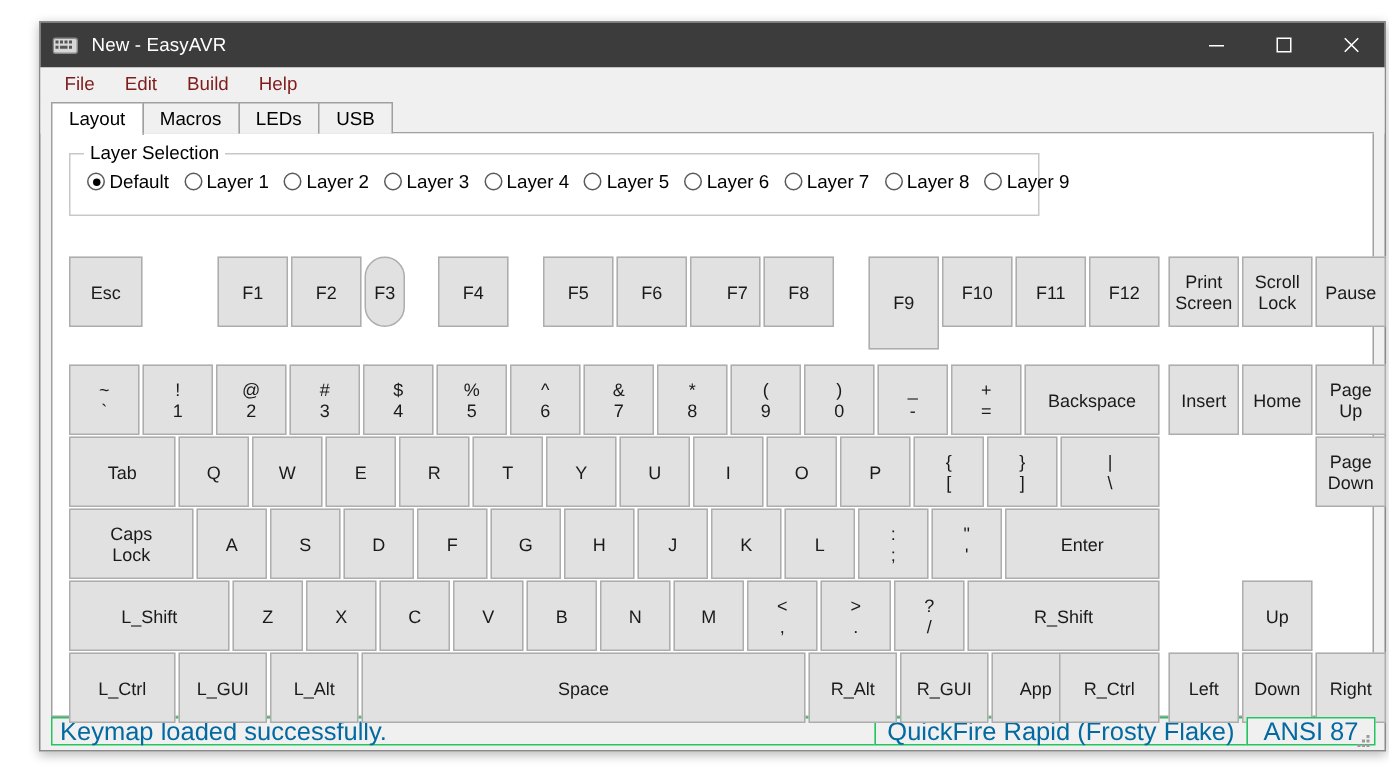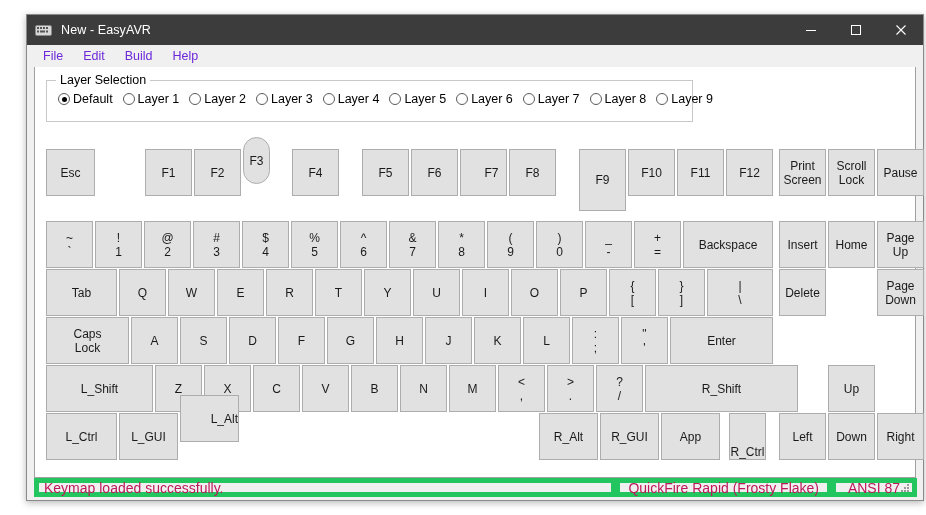--- a/index.html
+++ b/index.html
@@ -63,21 +63,21 @@
   #menu-bar {
     height: 22px;
     background: #f0f0f0;
     display: flex;
     align-items: center;
     padding-left: 8px;
     flex: 0 0 auto;
   }
   .menu-item {
     font-size: 12.5px;
-    color: #6d28d9;
+    color: #7f1d1d;
     padding: 2px 8px 2px 8px;
     margin-right: 4px;
     white-space: nowrap;
   }
   
   #tab-strip {
     height: 22px;
     display: flex;
     align-items: flex-end;
     padding-left: 7px;
@@ -207,26 +207,26 @@
   
   #status-bar {
     height: 22px;
     flex: 0 0 auto;
     display: flex;
     align-items: stretch;
     padding: 0 7px 3px 7px;
     box-sizing: border-box;
   }
   .status-pane {
-    border: 5px solid #22c55e;
+    border: 1px solid #22c55e;
     background: #f0f0f0;
     display: flex;
     align-items: center;
-    font-size: 14px;
-    color: #be185d;
+    font-size: 17px;
+    color: #0369a1;
     padding: 0 5px;
     box-sizing: border-box;
     white-space: nowrap;
     margin-right: -1px;
   }
   #status-message { flex: 1 1 auto; }
   #status-keyboard { flex: 0 0 auto; justify-content: center; padding: 0 8px; text-align: right; }
   #status-layout { flex: 0 0 auto; justify-content: center; padding: 0 10px; position: relative; min-width: 86px; }
   #resize-grip {
     position: absolute;
@@ -272,20 +272,26 @@
     </span>
   </div>
 
   <div id="menu-bar">
     <span class="menu-item">File</span>
     <span class="menu-item">Edit</span>
     <span class="menu-item">Build</span>
     <span class="menu-item">Help</span>
   </div>
 
+  <div id="tab-strip">
+    <span class="tab active">Layout</span>
+    <span class="tab">Macros</span>
+    <span class="tab">LEDs</span>
+    <span class="tab">USB</span>
+  </div>
 
   <div id="content">
 
     <div id="layer-group">
       <span id="layer-group-label">Layer Selection</span>
       <div id="layer-radios">
           <div class="radio-opt checked">
             <span class="radio-mark"></span>
             <span class="radio-label">Default</span>
           </div>
@@ -331,21 +337,21 @@
     <div id="keyboard">
         <div class="key" style="left: 11px; top: 82px; width: 49px; height: 47px;">
           <span class="kl">Esc</span>
         </div>
         <div class="key" style="left: 110px; top: 82px; width: 47px; height: 47px;">
           <span class="kl">F1</span>
         </div>
         <div class="key" style="left: 159px; top: 82px; width: 47px; height: 47px;">
           <span class="kl">F2</span>
         </div>
-        <div class="key" style="left: 208px; top: 70px; width: 27px; height: 47px; border-radius: 19px;">
+        <div class="key" style="left: 208px; top: 82px; width: 27px; height: 47px; border-radius: 19px;">
           <span class="kl">F3</span>
         </div>
         <div class="key" style="left: 257px; top: 82px; width: 47px; height: 47px;">
           <span class="kl">F4</span>
         </div>
         <div class="key" style="left: 327px; top: 82px; width: 47px; height: 47px;">
           <span class="kl">F5</span>
         </div>
         <div class="key" style="left: 376px; top: 82px; width: 47px; height: 47px;">
           <span class="kl">F6</span>
@@ -482,23 +488,20 @@
           <span class="kl">[</span>
         </div>
         <div class="key" style="left: 623px; top: 202px; width: 47px; height: 47px;">
           <span class="kl">}</span>
           <span class="kl">]</span>
         </div>
         <div class="key" style="left: 672px; top: 202px; width: 66px; height: 47px;">
           <span class="kl">|</span>
           <span class="kl">\</span>
         </div>
-        <div class="key" style="left: 744px; top: 202px; width: 47px; height: 47px;">
-          <span class="kl">Delete</span>
-        </div>
         <div class="key" style="left: 842px; top: 202px; width: 47px; height: 47px;">
           <span class="kl">Page</span>
           <span class="kl">Down</span>
         </div>
         <div class="key" style="left: 11px; top: 250px; width: 83px; height: 47px;">
           <span class="kl">Caps</span>
           <span class="kl">Lock</span>
         </div>
         <div class="key" style="left: 96px; top: 250px; width: 47px; height: 47px;">
           <span class="kl">A</span>
@@ -567,45 +570,48 @@
           <span class="kl">,</span>
         </div>
         <div class="key" style="left: 512px; top: 298px; width: 47px; height: 47px;">
           <span class="kl">&gt;</span>
           <span class="kl">.</span>
         </div>
         <div class="key" style="left: 561px; top: 298px; width: 47px; height: 47px;">
           <span class="kl">?</span>
           <span class="kl">/</span>
         </div>
-        <div class="key" style="left: 610px; top: 298px; width: 153px; height: 47px;">
+        <div class="key" style="left: 610px; top: 298px; width: 128px; height: 47px;">
           <span class="kl">R_Shift</span>
         </div>
         <div class="key" style="left: 793px; top: 298px; width: 47px; height: 47px;">
           <span class="kl">Up</span>
         </div>
         <div class="key" style="left: 11px; top: 346px; width: 71px; height: 47px;">
           <span class="kl">L_Ctrl</span>
         </div>
         <div class="key" style="left: 84px; top: 346px; width: 59px; height: 47px;">
           <span class="kl">L_GUI</span>
         </div>
-        <div class="key" style="left: 145px; top: 328px; width: 59px; height: 47px; align-items: flex-end;">
+        <div class="key" style="left: 145px; top: 346px; width: 59px; height: 47px;">
           <span class="kl">L_Alt</span>
+        </div>
+        <div class="key" style="left: 206px; top: 346px; width: 296px; height: 47px;">
+          <span class="kl">Space</span>
         </div>
         <div class="key" style="left: 504px; top: 346px; width: 59px; height: 47px;">
           <span class="kl">R_Alt</span>
         </div>
         <div class="key" style="left: 565px; top: 346px; width: 59px; height: 47px;">
           <span class="kl">R_GUI</span>
         </div>
         <div class="key" style="left: 626px; top: 346px; width: 59px; height: 47px;">
           <span class="kl">App</span>
         </div>
-        <div class="key" style="left: 694px; top: 346px; width: 37px; height: 47px; justify-content: flex-end;">
+        <div class="key" style="left: 671px; top: 346px; width: 67px; height: 47px;">
           <span class="kl">R_Ctrl</span>
         </div>
         <div class="key" style="left: 744px; top: 346px; width: 47px; height: 47px;">
           <span class="kl">Left</span>
         </div>
         <div class="key" style="left: 793px; top: 346px; width: 47px; height: 47px;">
           <span class="kl">Down</span>
         </div>
         <div class="key" style="left: 842px; top: 346px; width: 47px; height: 47px;">
           <span class="kl">Right</span>

